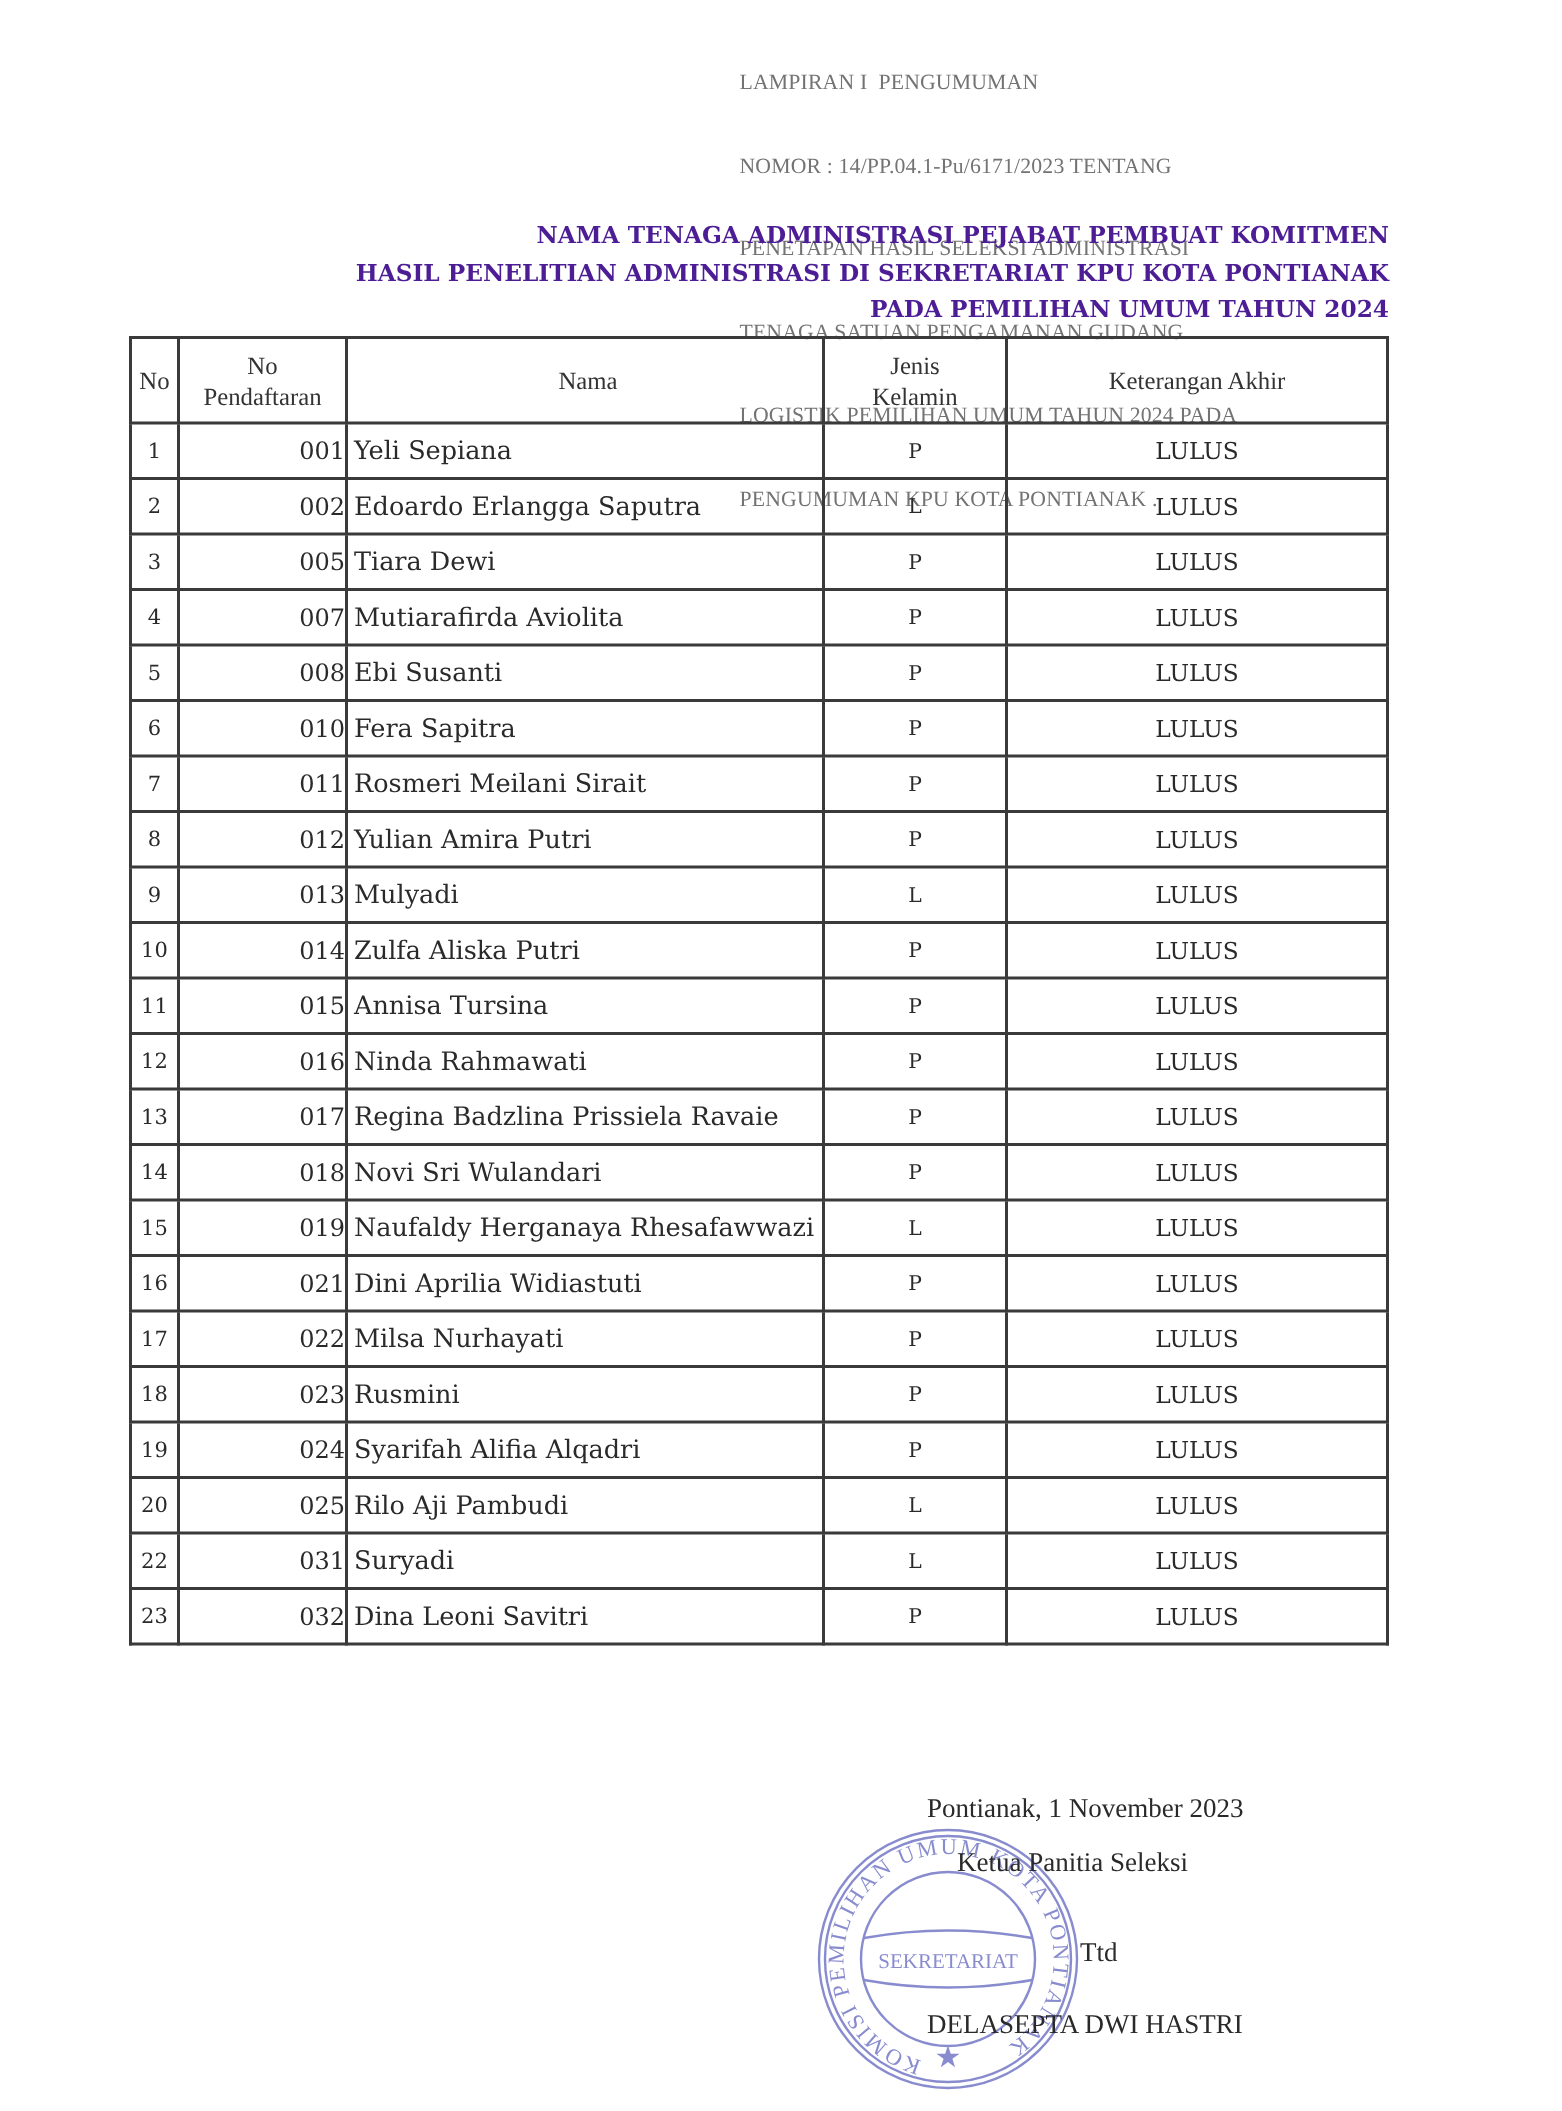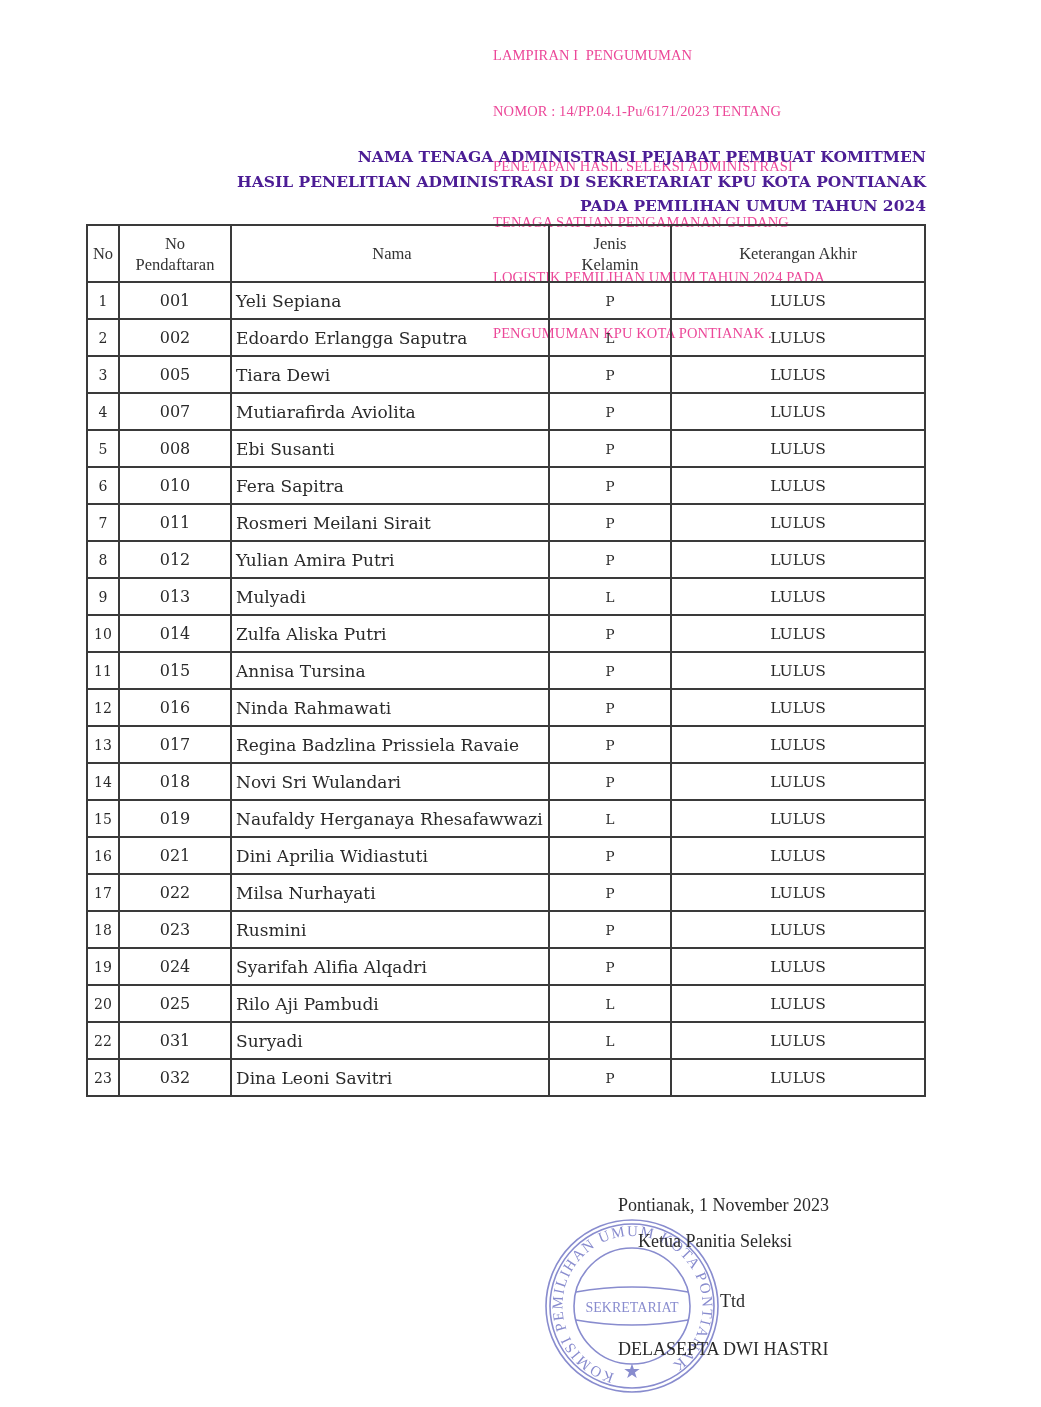--- a/index.html
+++ b/index.html
@@ -3,21 +3,21 @@
   <meta charset="utf-8">
   <style>
     html, body { margin: 0; padding: 0; background: #ffffff; }
     body {
       width: 1041px; height: 1407px; position: relative; overflow: hidden;
       font-family: "DejaVu Serif", serif; color: #2a2a2a;
     }
     .attachment {
       position: absolute; left: 493px; top: 9px;
       font-family: "Liberation Serif", serif; font-size: 14.5px; line-height: 18.5px;
-      color: #ec4899; white-space: pre;
+      color: #737373; white-space: pre;
     }
     .attachment div { letter-spacing: 0.1px; }
     .title {
       position: absolute; left: 90px; width: 836px; top: 145px;
       text-align: right; font-family: "DejaVu Serif", serif; font-weight: bold;
       font-size: 15.5px; line-height: 24.5px; color: #4c1d95;
     }
     table.results {
       position: absolute; left: 86px; top: 224px; width: 838px;
       border-collapse: collapse; table-layout: fixed;
@@ -25,21 +25,21 @@
     }
     table.results th, table.results td {
       border: 2px solid #3a3a3a; padding: 0; vertical-align: middle;
     }
     table.results th {
       font-weight: normal; font-family: "Liberation Serif", serif;
       font-size: 16.5px; line-height: 21px; height: 55px; color: #333;
     }
     table.results td { height: 35px; font-size: 16px; }
     .c-no { width: 30px; text-align: center; font-size: 14px !important; }
-    .c-reg { width: 110px; text-align: center; }
+    .c-reg { width: 110px; text-align: right; }
     .c-name { width: 312px; text-align: left; padding-left: 4px !important; font-size: 17px !important; }
     .c-sex { width: 120px; text-align: center; font-size: 13.5px !important; }
     .c-res { width: 252px; text-align: center; font-size: 15.5px !important; margin-left: 32px; }
     th.c-no, th.c-sex, th.c-res, th.c-reg, th.c-name { font-size: 16.5px !important; text-align: center; }
     .signature {
       position: absolute; left: 590px; top: 1195px; width: 320px;
       font-family: "Liberation Serif", serif; font-size: 18px; color: #2a2a2a;
     }
     .sig-line { position: absolute; white-space: nowrap; }
     .stamp {

